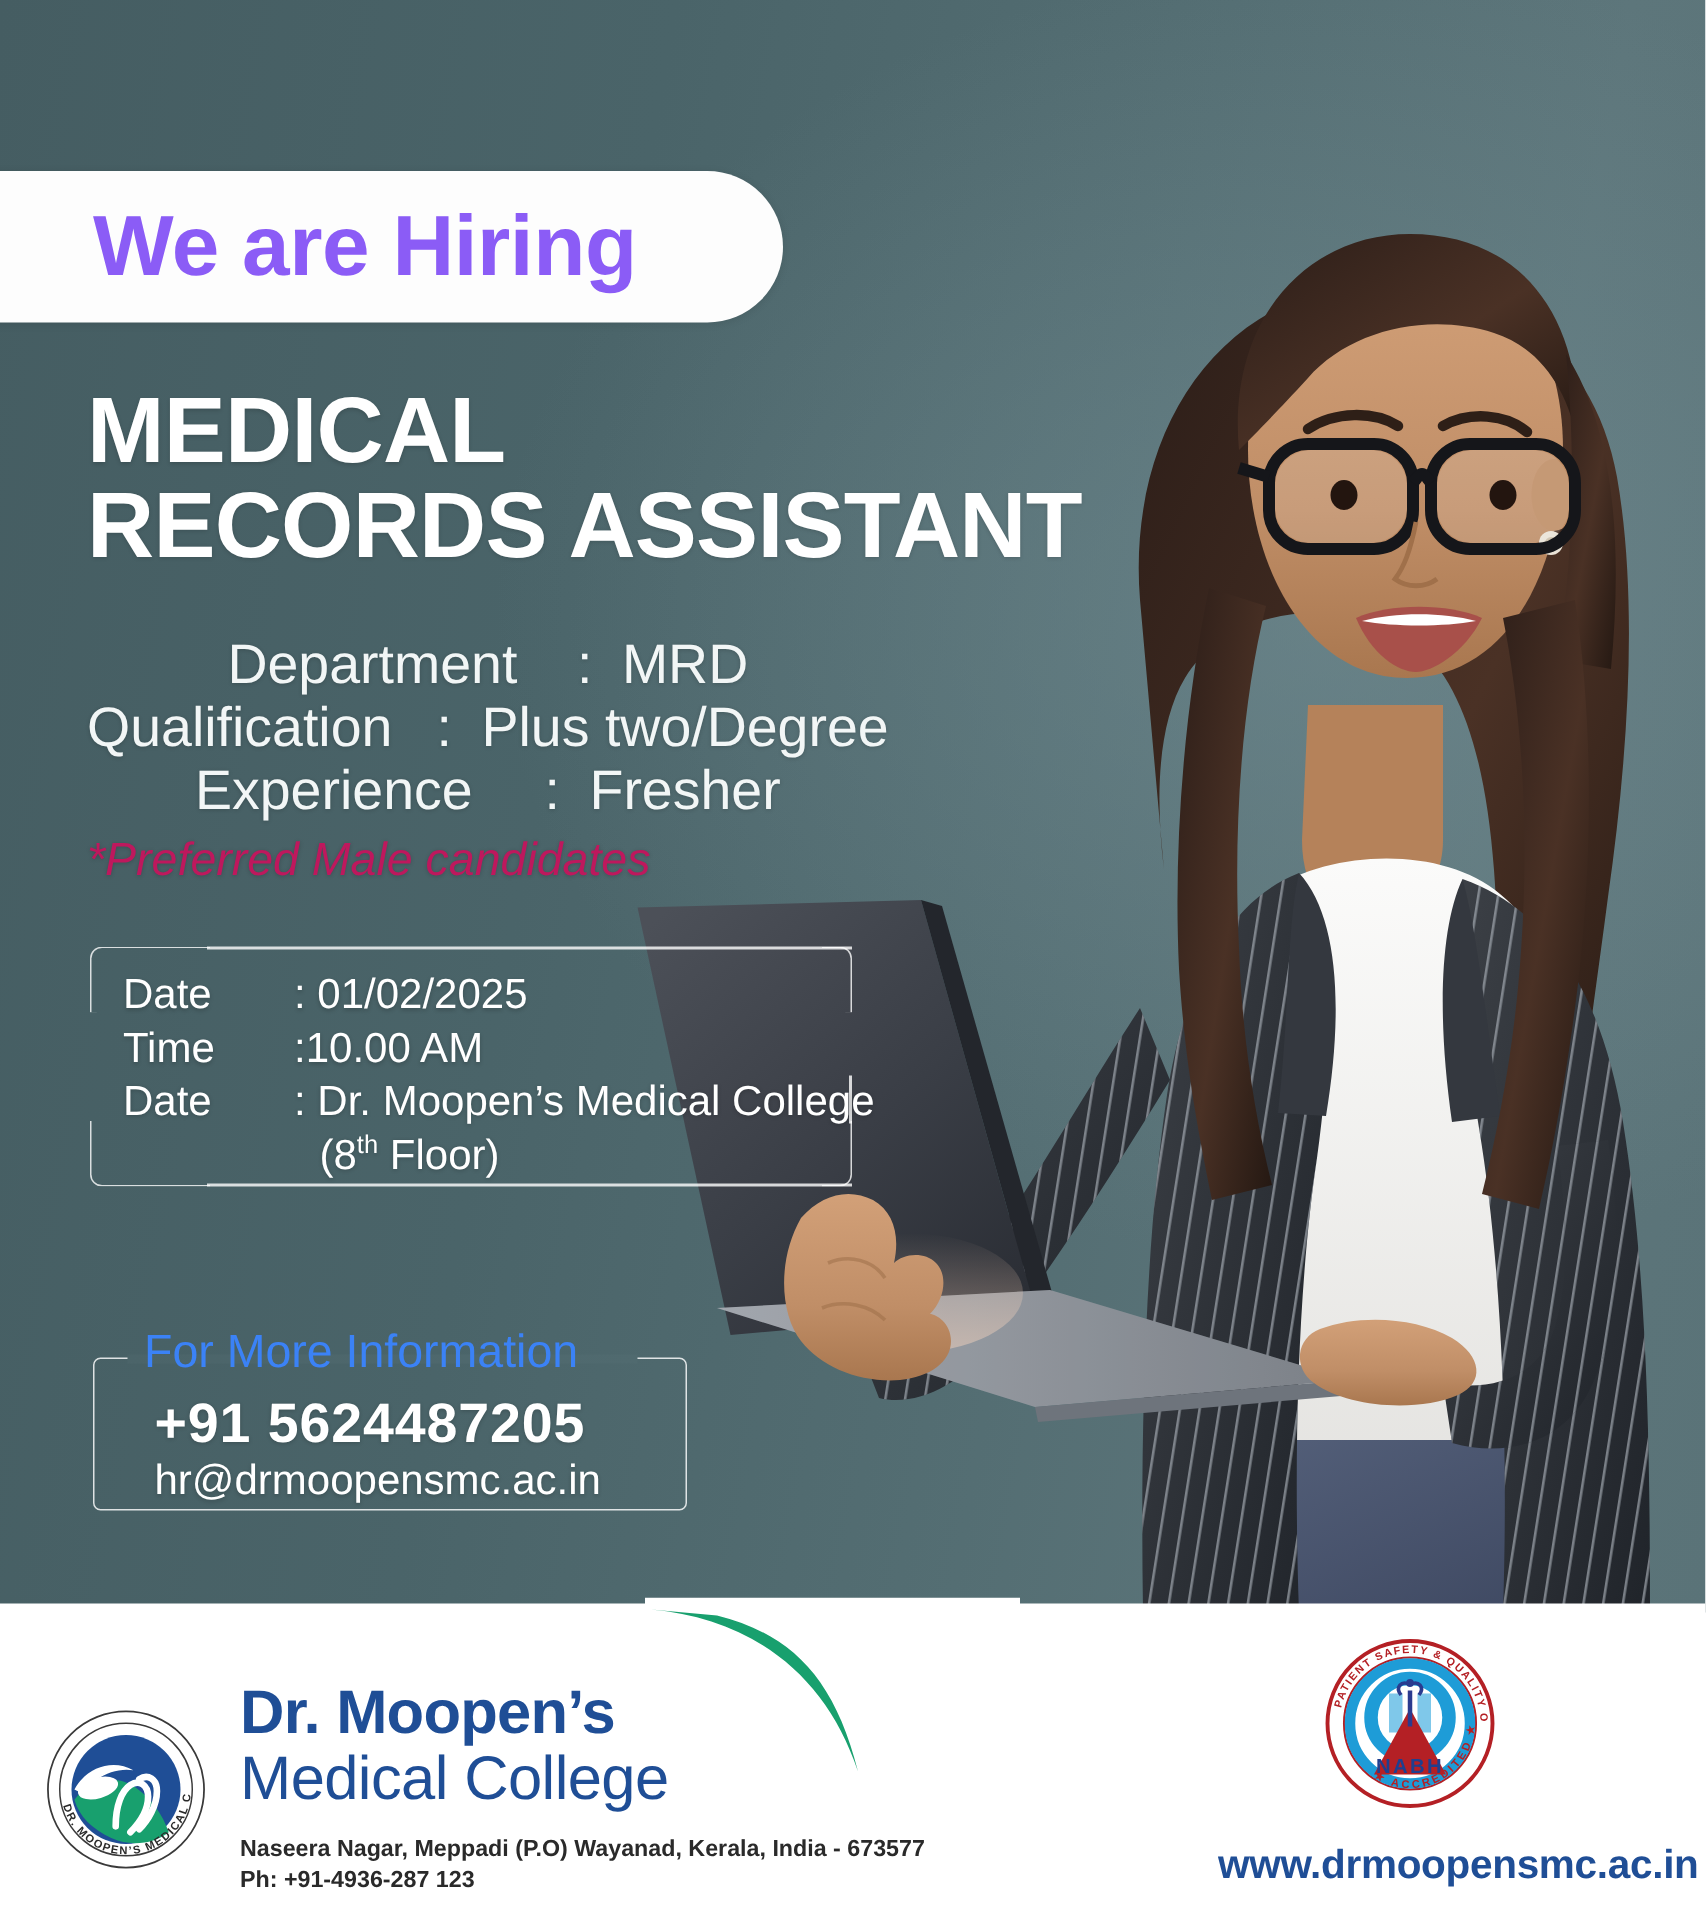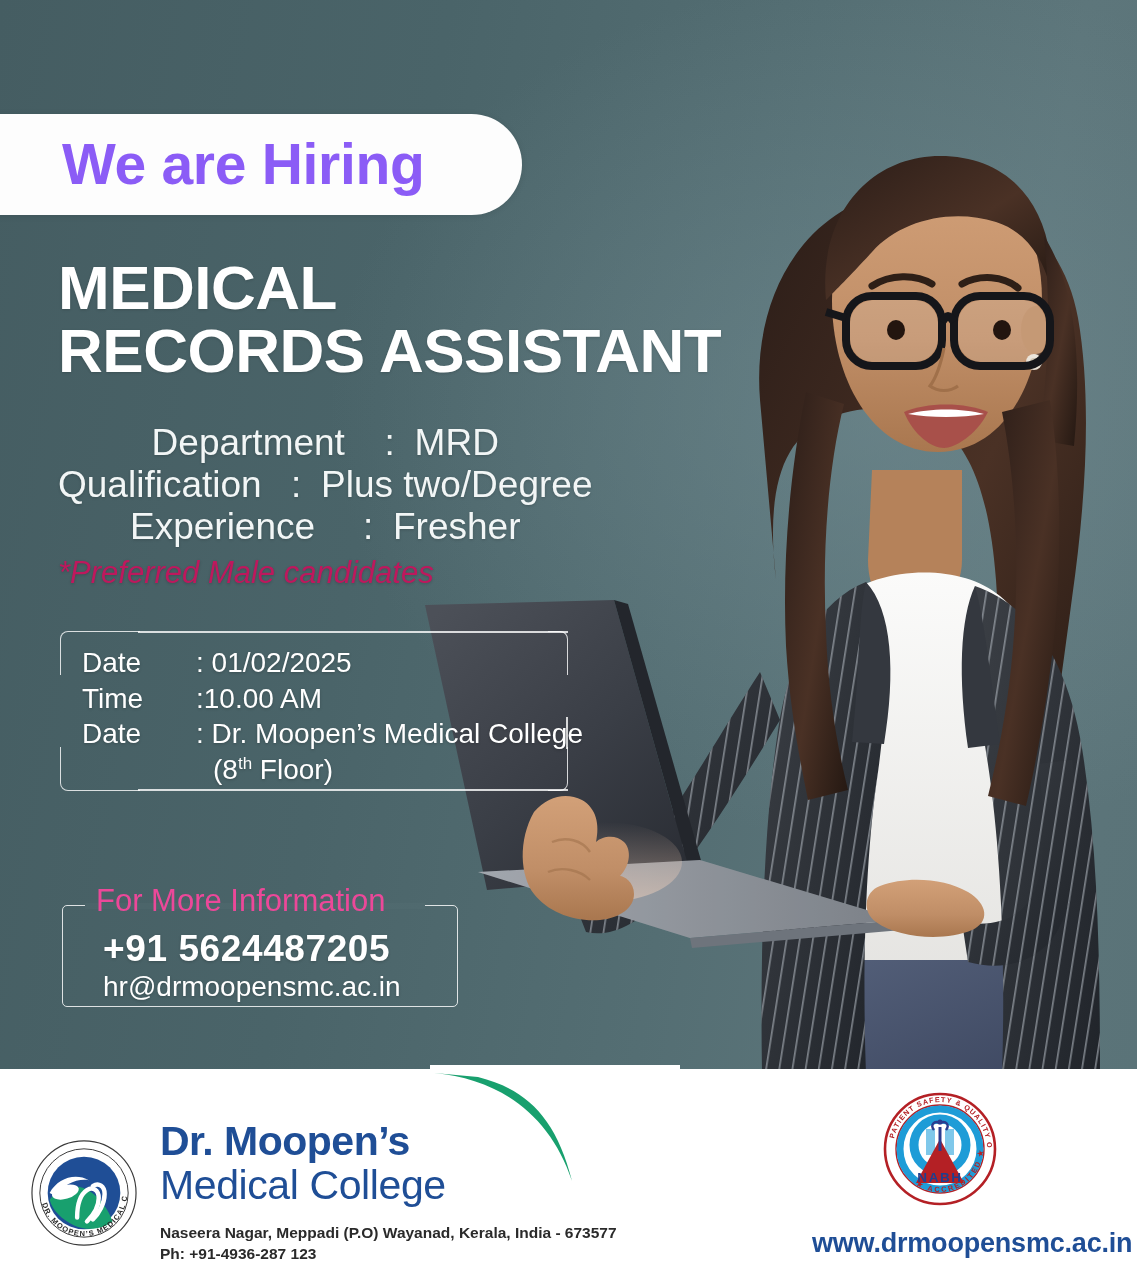--- a/index.html
+++ b/index.html
@@ -108,21 +108,21 @@
     left:62px; top:905px;
     width:396px; height:102px;
     border:1.6px solid rgba(255,255,255,0.82);
     border-radius:5px;
   }
   .contact-legend {
     position:absolute;
     left:22px; top:-21px;
     background:transparent;
     padding:0 11px;
-    color:#ec4899;
+    color:#3b82f6;
     font-size:31px;
     line-height:1;
     white-space:nowrap;
   }
   .contact-legend-mask {
     position:absolute;
     left:22px; top:-3px;
     width:340px; height:6px;
     background:linear-gradient(100deg,#4b6469,#506a6f);
   }

